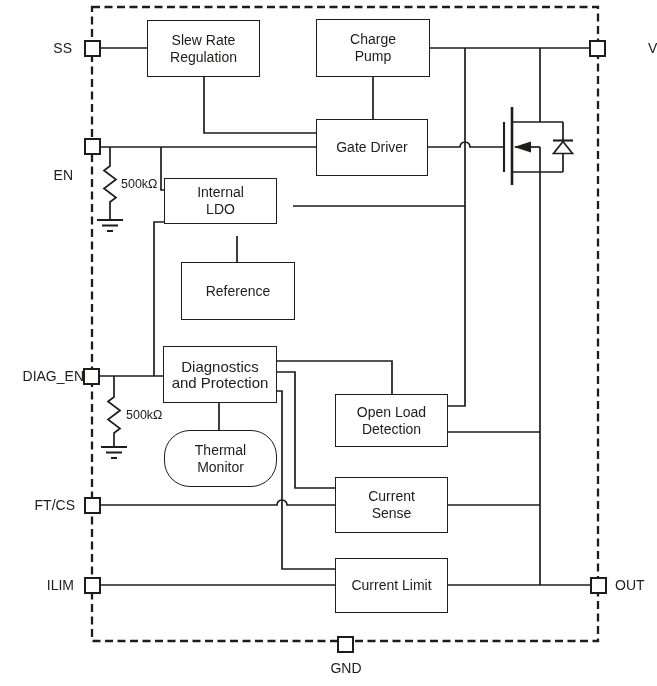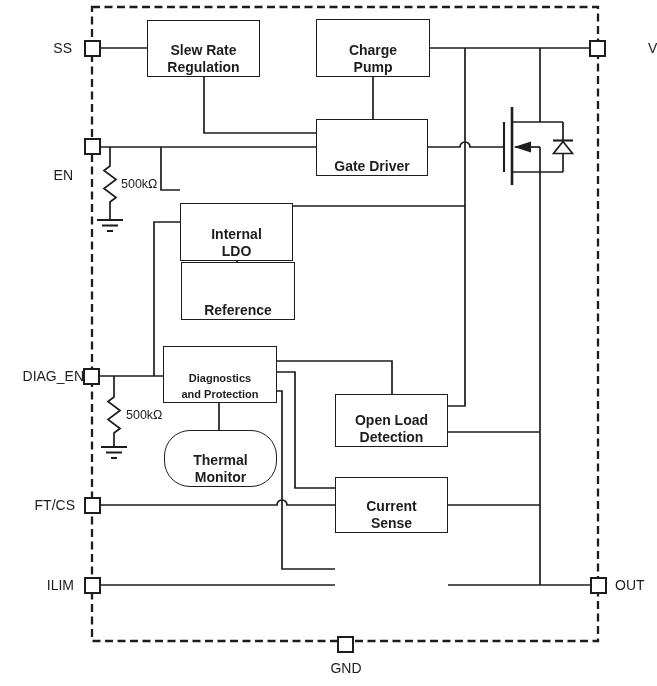--- a/index.html
+++ b/index.html
@@ -14,28 +14,27 @@
   }
   .wires { position:absolute; left:0; top:0; width:657px; height:686px; }
   .block {
     position: absolute;
     box-sizing: border-box;
     border: 1.7px solid var(--line);
     background: var(--bg);
     display: flex;
     flex-direction: column;
     align-items: center;
-    justify-content: flex-end;
+    justify-content: center;
     text-align: center;
     font-size: 14px;
     line-height: 17px;
     color: var(--line);
-    font-weight: bold;
   }
-  .block.small { font-size: 11px; line-height: 15.5px; }
+  .block.small { font-size: 15px; line-height: 15.5px; }
   .pin {
     position: absolute;
     box-sizing: border-box;
     width: 17px; height: 17px;
     border: 2.2px solid var(--line);
     background: var(--bg);
   }
   .pinlabel {
     position: absolute;
     font-size: 14px;
@@ -126,21 +125,21 @@
 
   <div class="block" style="left:316px; top:19px;  width:114px; height:58px;">
     <span>Charge</span>
     <span>Pump</span>
   </div>
 
   <div class="block" style="left:316px; top:119px; width:112px; height:57px;">
     <span>Gate Driver</span>
   </div>
 
-  <div class="block" style="left:180px; top:178px; width:113px; height:58px;margin-top:25px;">
+  <div class="block" style="left:164px; top:178px; width:113px; height:46px;">
     <span>Internal</span>
     <span>LDO</span>
   </div>
 
   <div class="block" style="left:181px; top:262px; width:114px; height:58px;">
     <span>Reference</span>
   </div>
 
   <div class="block small" style="left:163px; top:346px; width:114px; height:57px;">
     <span>Diagnostics</span>
@@ -155,20 +154,23 @@
   <div class="block" style="left:335px; top:394px; width:113px; height:53px;">
     <span>Open Load</span>
     <span>Detection</span>
   </div>
 
   <div class="block" style="left:335px; top:477px; width:113px; height:56px;">
     <span>Current</span>
     <span>Sense</span>
   </div>
 
+  <div class="block" style="left:335px; top:558px; width:113px; height:55px;">
+    <span>Current Limit</span>
+  </div>
 
   <div class="pin" style="left:84px;  top:40px;"></div>
   <div class="pin" style="left:84px;  top:138px;"></div>
   <div class="pin" style="left:83px;  top:368px;"></div>
   <div class="pin" style="left:84px;  top:497px;"></div>
   <div class="pin" style="left:84px;  top:577px;"></div>
   <div class="pin" style="left:589px; top:40px;"></div>
   <div class="pin" style="left:590px; top:577px;"></div>
   <div class="pin" style="left:337px; top:636px;"></div>
 

